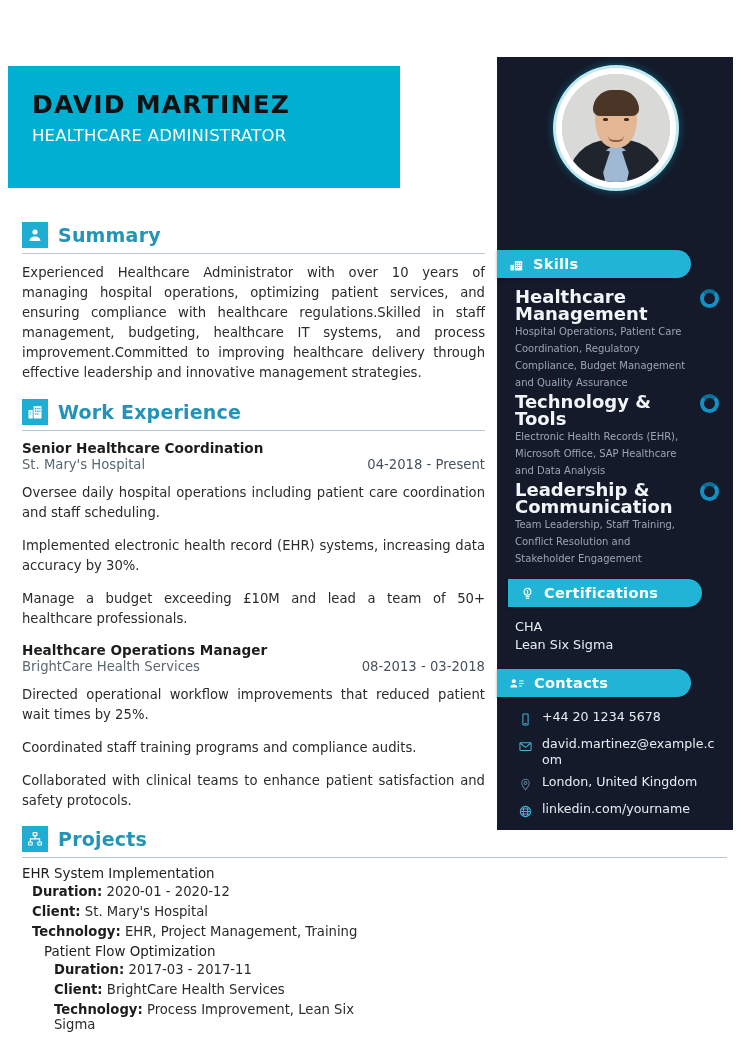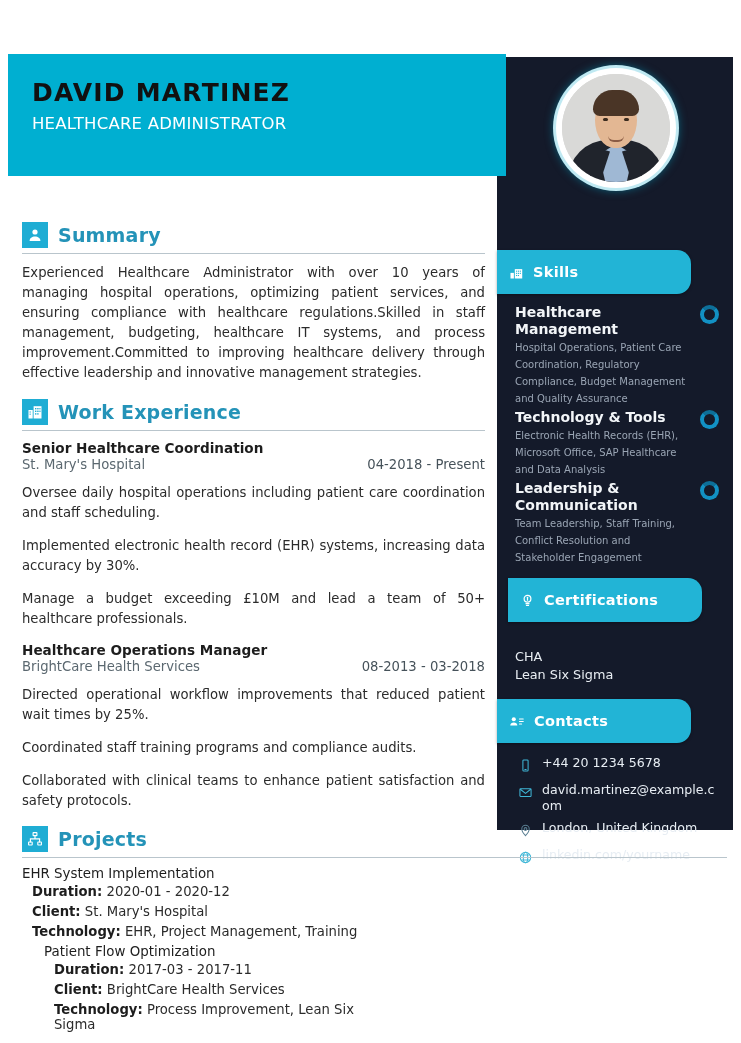--- a/index.html
+++ b/index.html
@@ -16,22 +16,22 @@
     width: 741px;
     height: 1043px;
     background: #ffffff;
     overflow: hidden;
   }
 
   
   #header-band {
     position: absolute;
     left: 8px;
-    top: 54px;
-    width: 498px;
+    top: 66px;
+    width: 392px;
     height: 122px;
     background: #00AFD1;
   }
   #header-name {
     position: absolute;
     left: 24px;
     top: 24px;
     font-size: 25px;
     font-weight: bold;
     letter-spacing: 1.2px;
@@ -203,42 +203,42 @@
   #side-col {
     position: absolute;
     left: 497px;
     top: 57px;
     width: 236px;
   }
   .side-pill {
     position: relative;
     margin-left: 0px;
     width: 194px;
-    height: 44px;
+    height: 28px;
     background: #22b4d6;
     border-radius: 0 14px 14px 0;
     display: flex;
     align-items: center;
     gap: 9px;
     padding-left: 12px;
     box-sizing: border-box;
     box-shadow: 0 1px 3px rgba(0,0,0,0.35);
   }
   .side-pill .pill-label {
     font-size: 14.5px;
     color: #ffffff;
     font-weight: 600;
     letter-spacing: 0.3px;
   }
   .side-pill svg { display:block; }
   .side-body { padding: 0 12px 0 18px; }
 
   .skill-item { position: relative; padding-right: 34px; margin-bottom: 2px; }
   .skill-name {
-    font-size: 14px;
+    font-size: 18px;
     font-weight: bold;
     color: #f2f5f8;
     line-height: 17px;
     margin: 0 0 1px 0;
   }
   .skill-desc {
     font-size: 10px;
     color: #9aa5b4;
     line-height: 17px;
     margin: 0;
@@ -431,21 +431,21 @@
       <span>
         <svg width="15" height="15" viewBox="0 0 16 16" fill="none" stroke="#ffffff" stroke-width="1.3">
           <circle cx="8" cy="6.2" r="3.6"></circle>
           <path d="M6.4 11.4h3.2" stroke-linecap="round"></path>
           <path d="M6.9 13.2h2.2" stroke-linecap="round"></path>
           <path d="M8 4.6v3" stroke-linecap="round"></path>
         </svg>
       </span>
       <span class="pill-label">Certifications</span>
     </div>
-    <div class="side-body" style="padding-top:26px;">
+    <div class="side-body" style="padding-top:11px;">
       <p class="cert-line">CHA</p>
       <p class="cert-line">Lean Six Sigma</p>
     </div>
 
     <div class="side-pill" style="margin-top:15px;">
       <span>
         <svg width="16" height="15" viewBox="0 0 18 16" fill="#ffffff">
           <circle cx="5.4" cy="5.4" r="2.3"></circle>
           <path d="M1.4 12.6c0-2.3 1.8-3.5 4-3.5s4 1.2 4 3.5z"></path>
           <rect x="11.2" y="4.6" width="5.4" height="1.2" rx="0.6"></rect>

